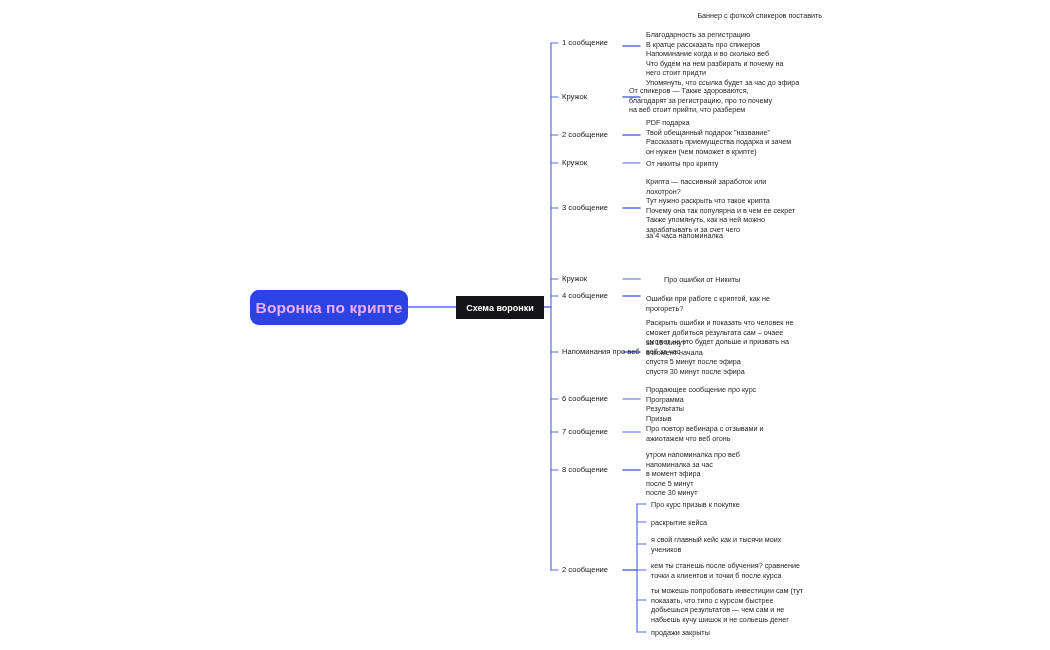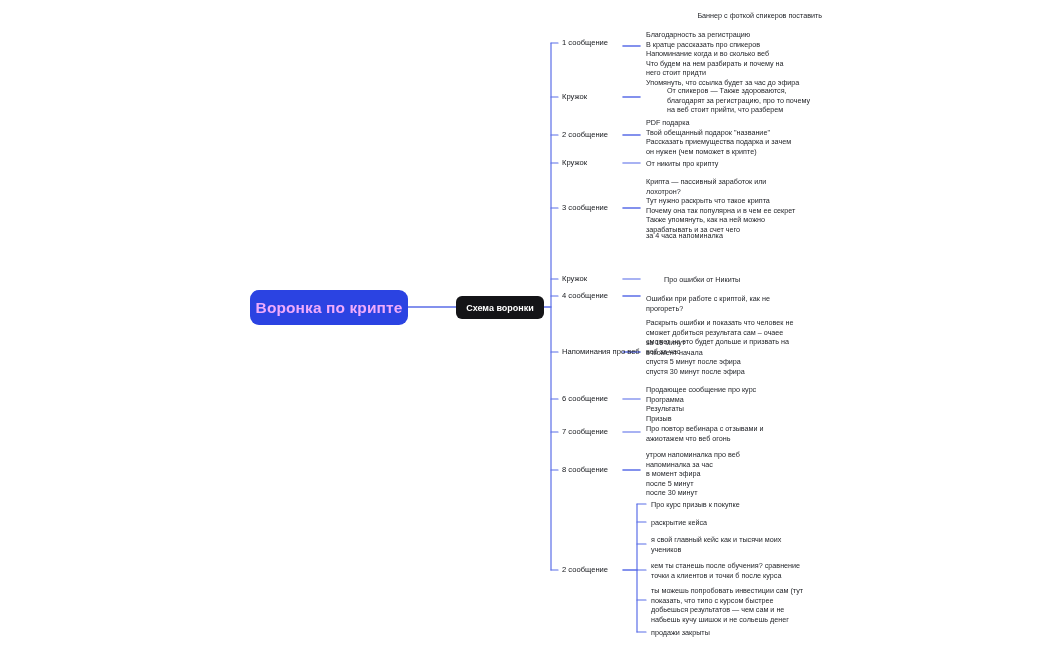--- a/index.html
+++ b/index.html
@@ -28,21 +28,21 @@
     letter-spacing:.1px;
     white-space:nowrap;
   }
 
   
   .pill-node{
     position:absolute;
     left:456px; top:296px;
     width:88px; height:23px;
     background:#141417;
-    border-radius:6px;
+    border-radius:0;
     display:flex;align-items:center;justify-content:center;
     color:#ffffff;
     font-size:9px;
     font-weight:600;
     white-space:nowrap;
   }
 
   
   .branch-label{
     position:absolute;
@@ -141,21 +141,21 @@
   <div class="branch-label" style="left:562px; top:570px;">2 сообщение</div>
 
   <div class="leaf nb" style="left:646px; top:11px;text-align:right;">Баннер с фоткой спикеров поставить</div>
   <div class="leaf nb" style="left:646px; top:30px;">Благодарность за регистрацию
 В кратце рассказать про спикеров
 Напоминание когда и во сколько веб
 Что будем на нем разбирать и почему на
 него стоит придти
 Упомянуть, что ссылка будет за час до эфира</div>
 
-  <div class="leaf nb" style="left:667px; top:86px;">От спикеров — Также здороваются,
+  <div class="leaf nb" style="left:629px; top:86px;">От спикеров — Также здороваются,
 благодарят за регистрацию, про то почему
 на веб стоит прийти, что разберем</div>
 
   <div class="leaf nb" style="left:646px; top:118px;">PDF подарка
 Твой обещанный подарок "название"
 Рассказать приемущества подарка и зачем
 он нужен (чем поможет в крипте)</div>
 
   <div class="leaf nb" style="left:646px; top:159px;">От никиты про крипту</div>
 

